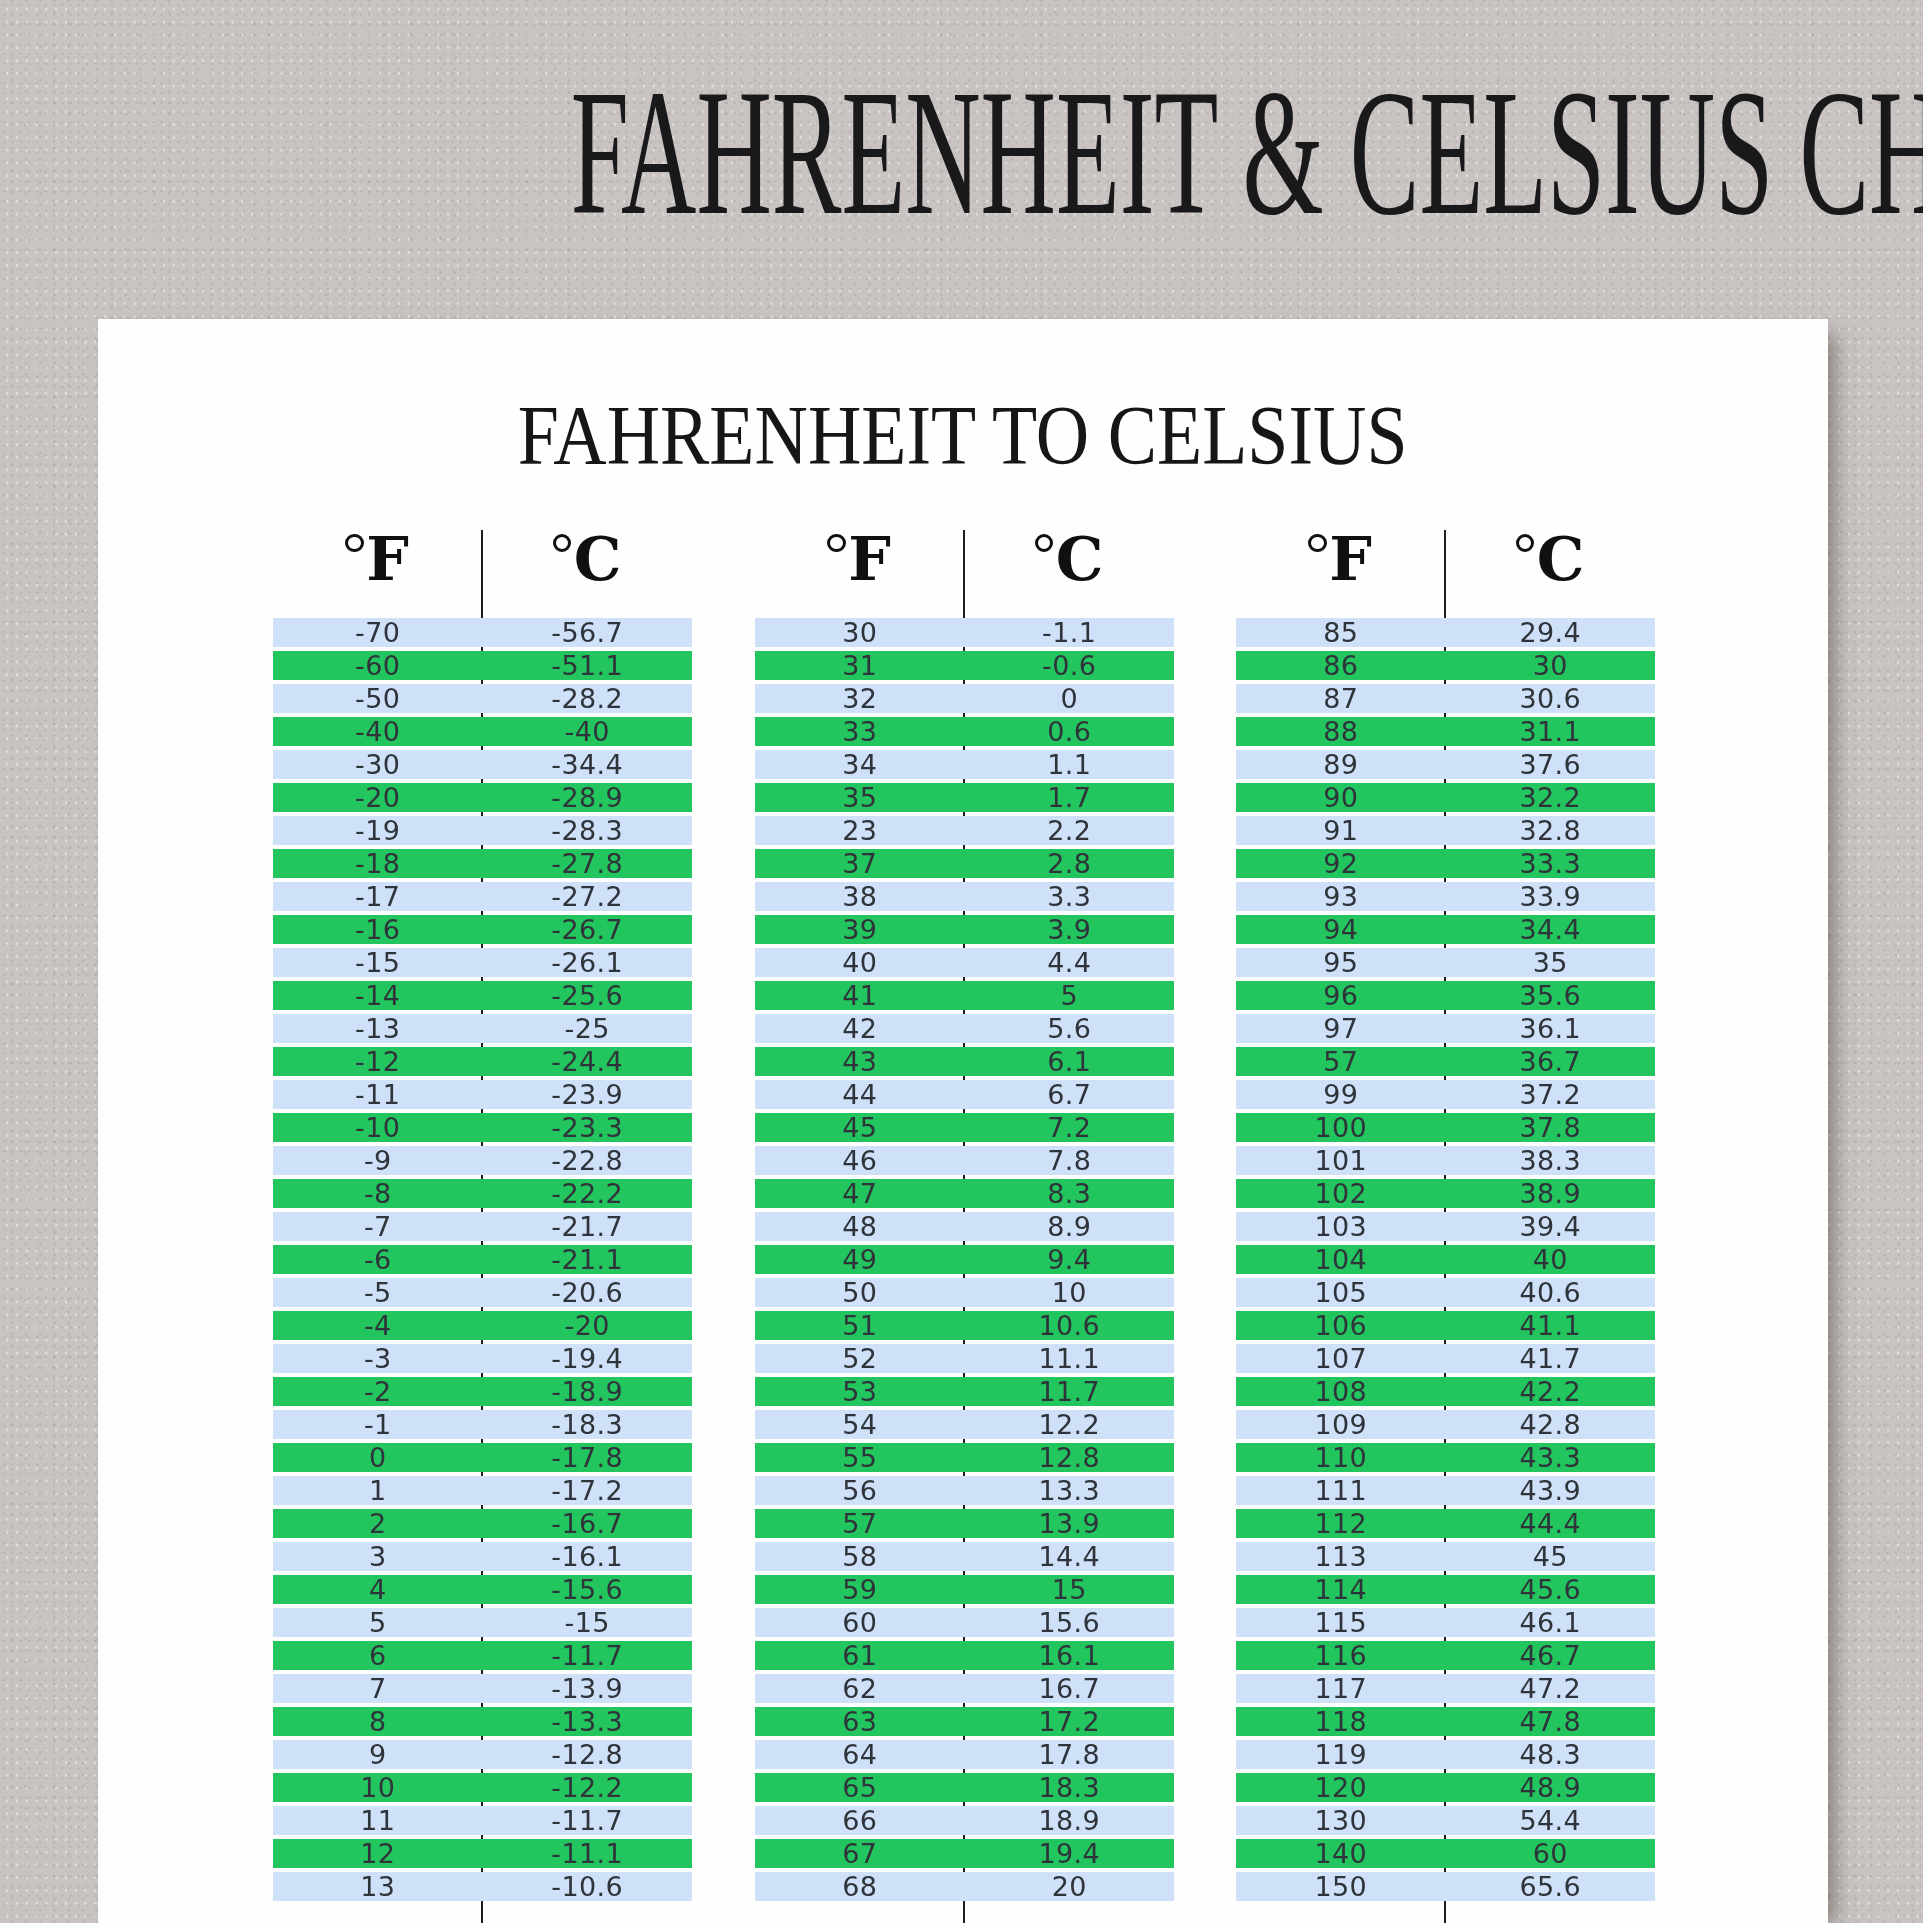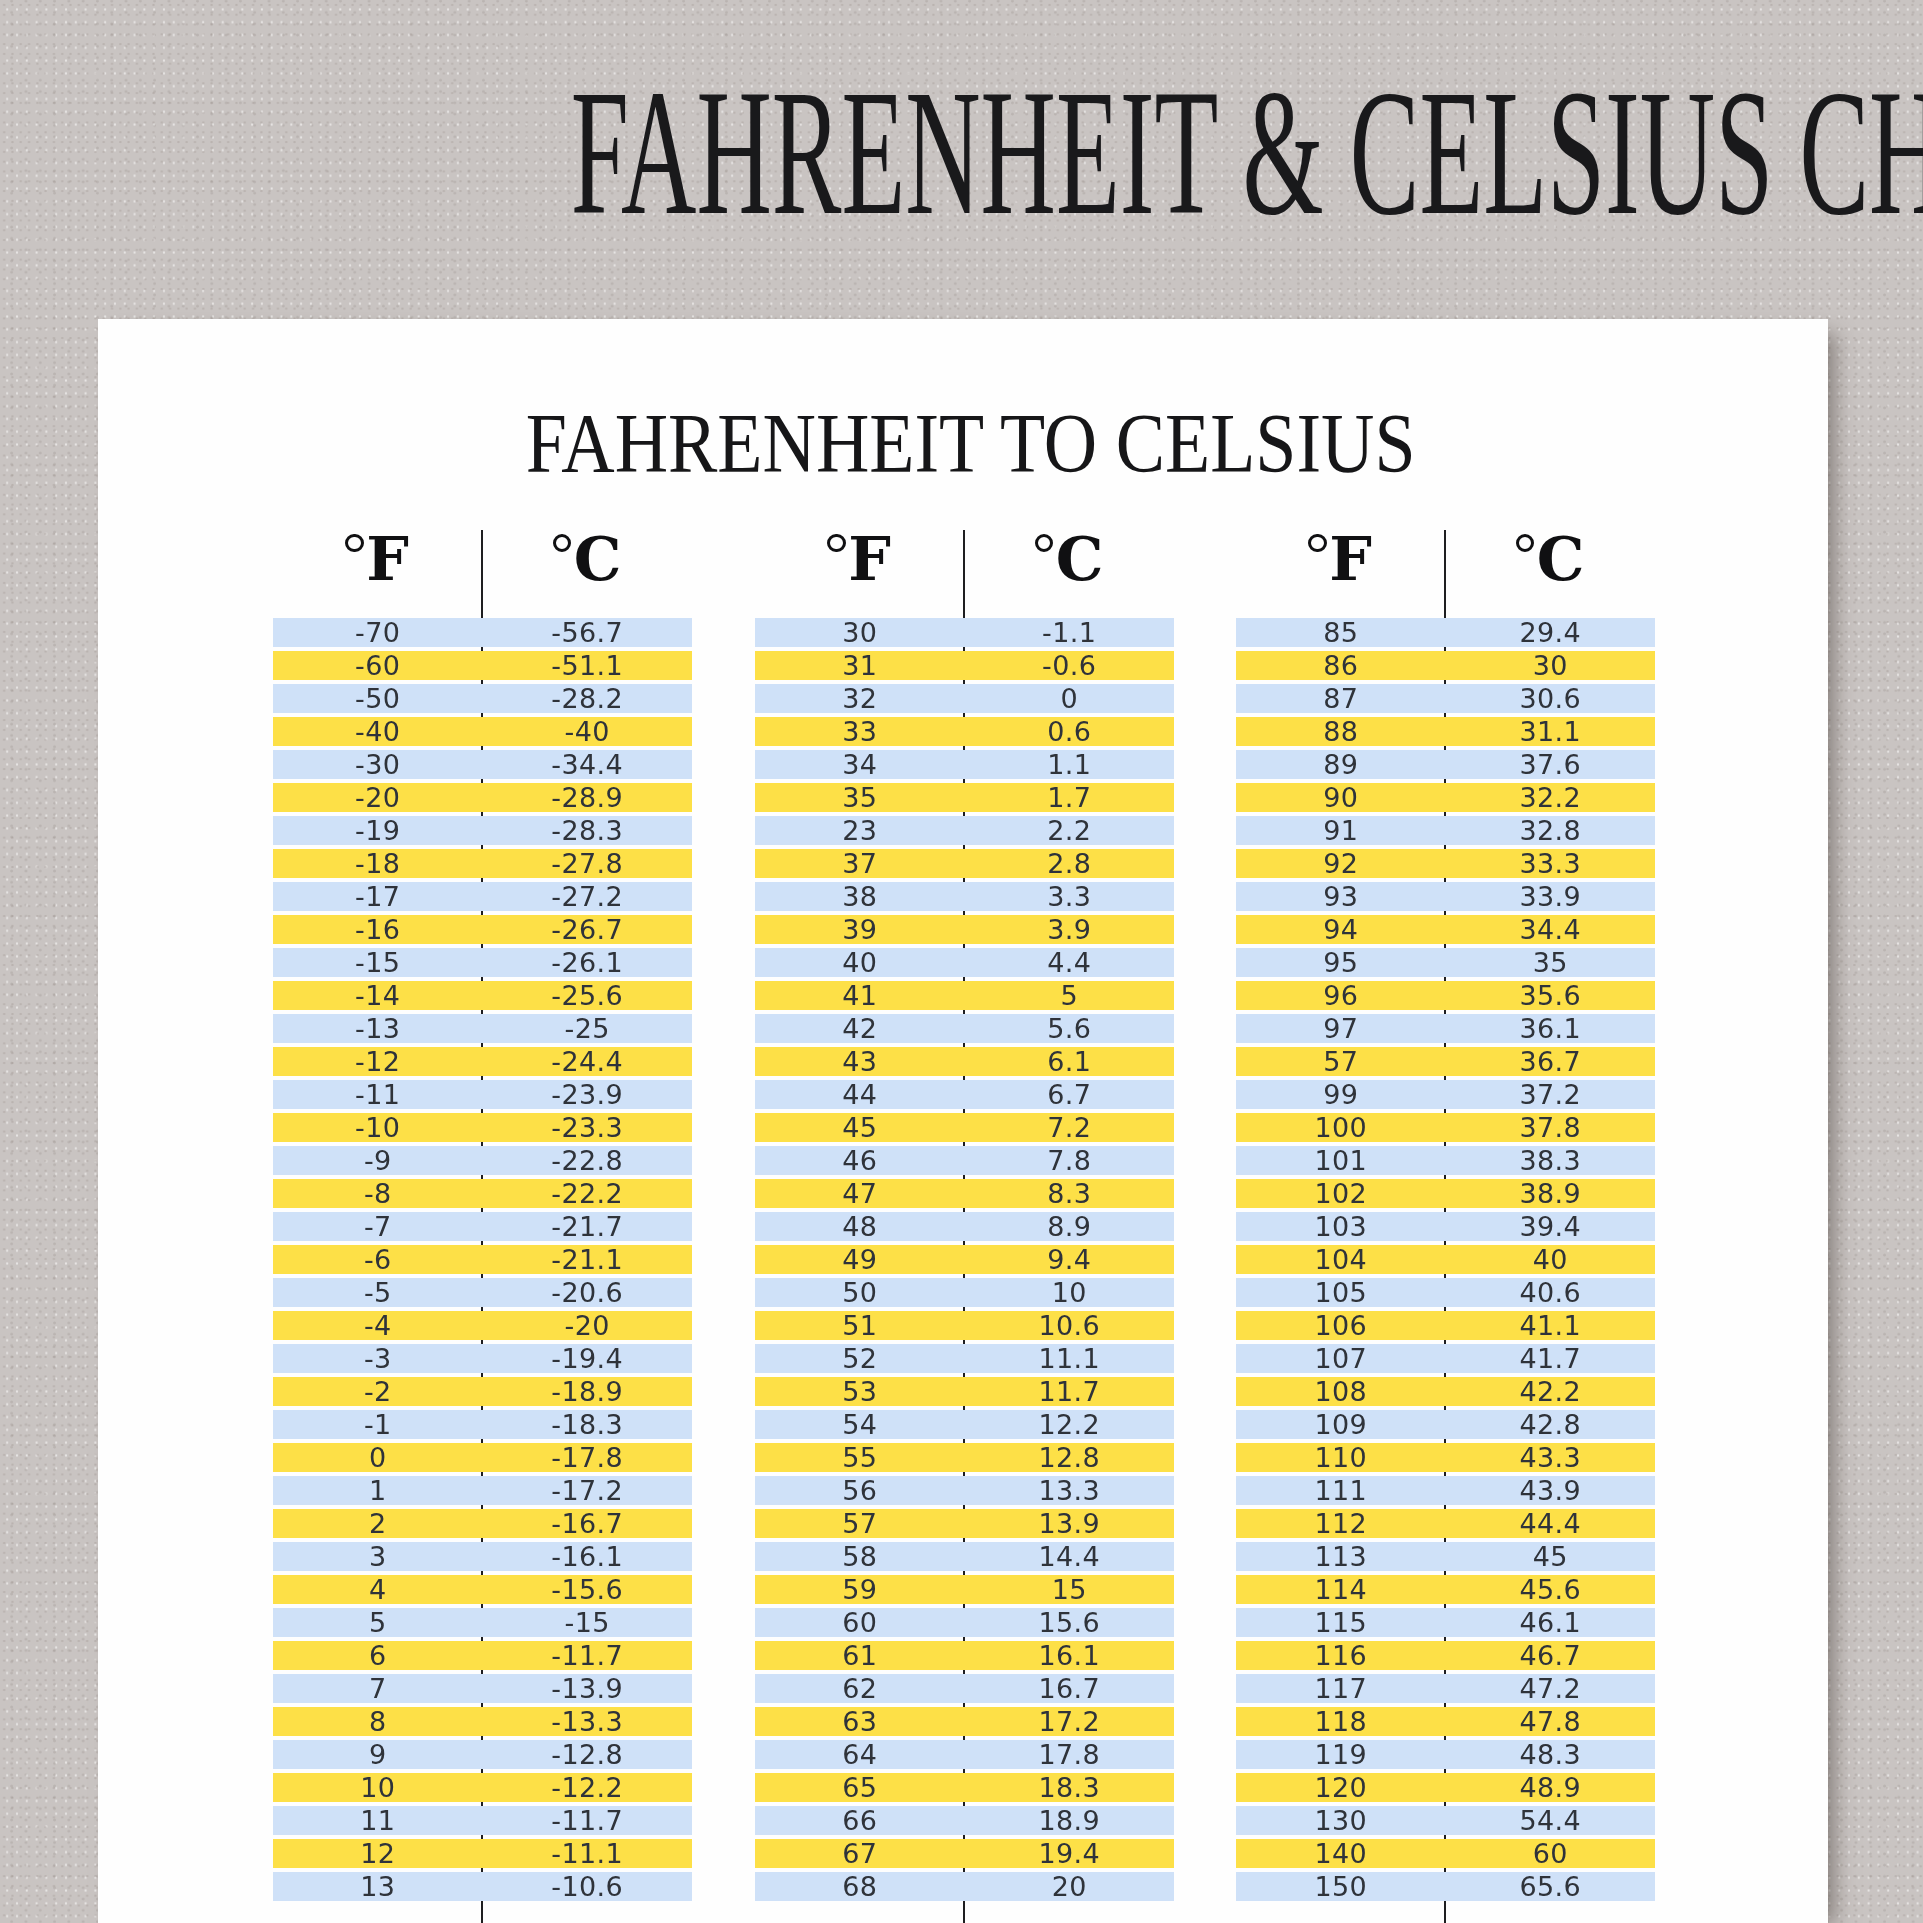--- a/index.html
+++ b/index.html
@@ -39,21 +39,21 @@
   .card{
     position:absolute; left:98px; top:319px; width:1730px; height:1604px;
     background:#fefefe;
     box-shadow: 12px 7.5px 19.5px -6px rgba(72,63,58,0.55);
   }
   .card-heading{
     position:absolute; top:75px; left:0; width:100%;
     text-align:center; white-space:nowrap;
     font-family:"Liberation Serif", serif;
     font-size:84px; line-height:1; font-weight:500;
-    color:#161618; margin:8px;
+    color:#161618; margin:0;
   }
   .card-heading .squeeze{display:inline-block; transform:scaleX(0.88); transform-origin:50% 50%;}
   
   .temp-group{position:absolute; top:0; width:419px; height:1604px;}
   .g0{left:175px;} .g1{left:657px;} .g2{left:1138px;}
   .divider{
     position:absolute; left:208px; top:211px; width:2.3px; height:1393px;
     background:#1e1e20;
   }
   .colhead{
@@ -71,21 +71,21 @@
     font-family:"DejaVu Serif", serif; font-weight:bold;
     font-size:60px; line-height:1; color:#101012;
   }
   
   .rows{
     position:absolute; top:299px; left:0; width:100%;
     display:flex; flex-direction:column; gap:4px;
   }
   .row{display:flex; height:29px;}
   .row.blue{background:#cfe1f8;justify-content:flex-end;}
-  .row.cream{background:#fde047;}
+  .row.cream{background:#22c55e;}
   .cell{
     flex:1 1 50%; text-align:center;
     font-size:27px; line-height:30px; color:#2f333a;
     letter-spacing:0.4px;
   }
 </style>
 </head>
 <body>
 
 <div class="canvas">

